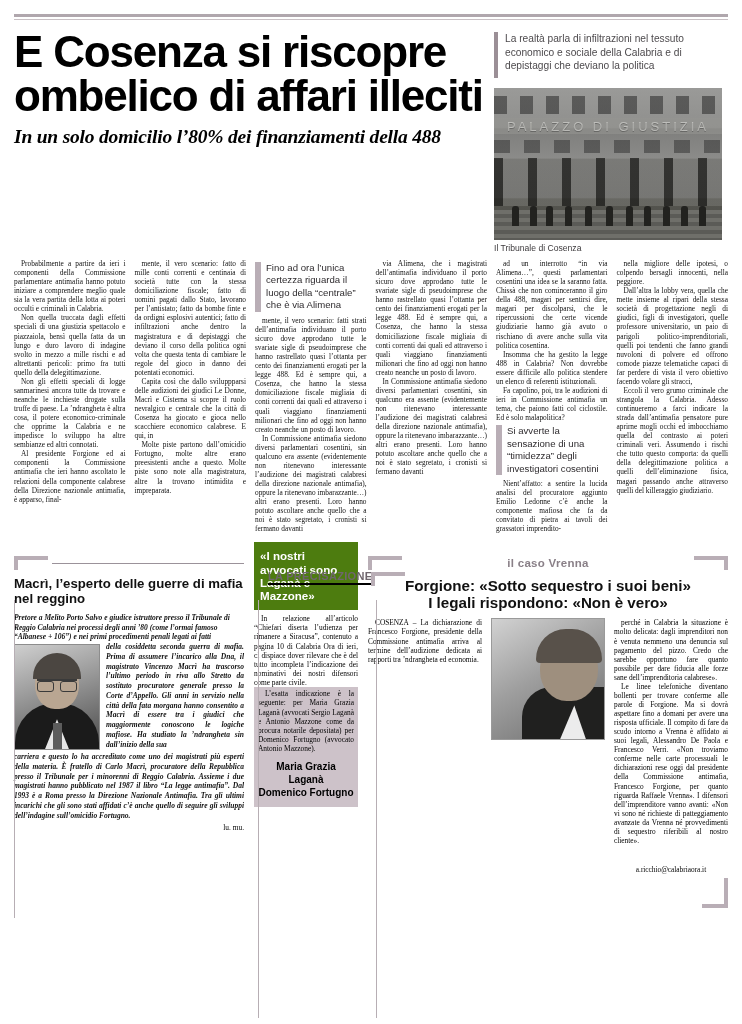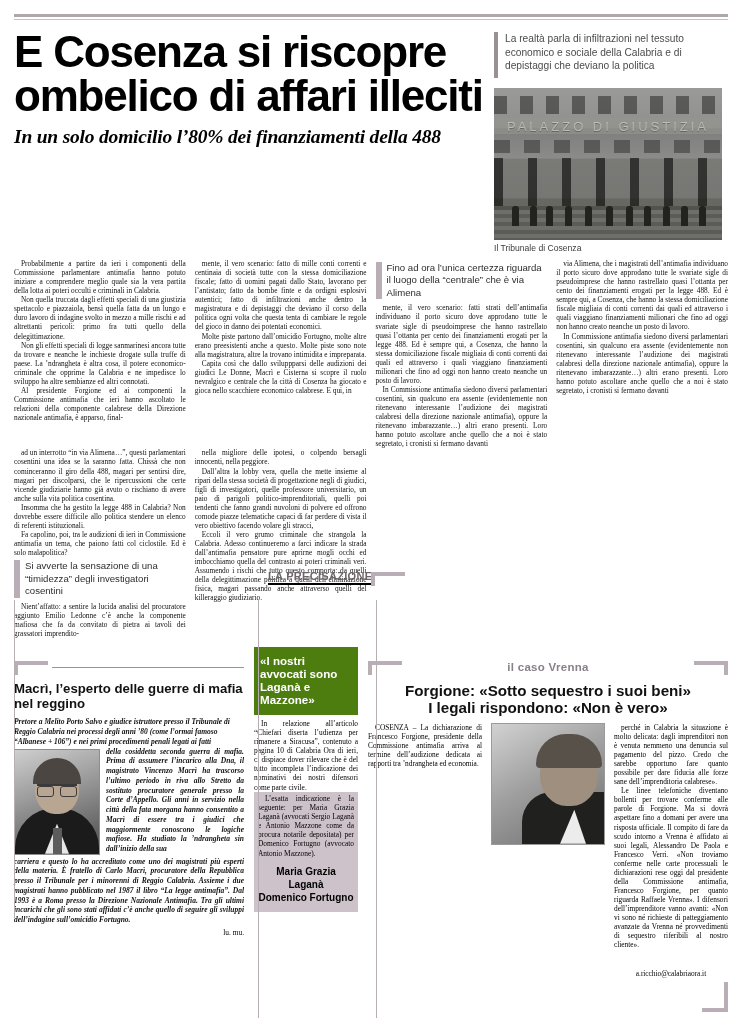--- a/index.html
+++ b/index.html
@@ -91,21 +91,21 @@
   
   .byline {
     font-family:"Liberation Sans", sans-serif;
     font-size:8.4px; letter-spacing:.4px;
     font-variant:small-caps; text-transform:uppercase;
     color:#2c2a2c; margin-top:2px;
   }
 
   .body-grid {
     display:grid;
-    grid-template-columns: repeat(4, 1fr);
+    grid-template-columns: repeat(6, 1fr);
     column-gap:9px;
     margin-top:6px;
   }
   .col { position:relative; }
   .col p {
     margin:0;
     font-size:7.35px;
     line-height:1.235;
     text-align:justify;
     text-indent:7px;
@@ -256,22 +256,22 @@
 
     <div class="col">
       <p class="first">Probabilmente a partire da ieri i componenti della Commissione parlamentare antimafia hanno potuto iniziare a comprendere meglio quale sia la vera partita della lotta ai poteri occulti e criminali in Calabria.</p>
       <p>Non quella truccata dagli effetti speciali di una giustizia spettacolo e piazzaiola, bensì quella fatta da un lungo e duro lavoro di indagine svolto in mezzo a mille rischi e ad altrettanti pericoli: primo fra tutti quello della delegittimazione.</p>
       <p>Non gli effetti speciali di logge sanmarinesi ancora tutte da trovare e neanche le inchieste drogate sulla truffe di paese. La ’ndrangheta è altra cosa, il potere economico-criminale che opprime la Calabria e ne impedisce lo sviluppo ha altre sembianze ed altri connotati.</p>
       <p>Al presidente Forgione ed ai componenti la Commissione antimafia che ieri hanno ascoltato le relazioni della componente calabrese della Direzione nazionale antimafia, è apparso, final-</p>
     </div>
 
     <div class="col">
       <p class="first">mente, il vero scenario: fatto di mille conti correnti e centinaia di società tutte con la stessa domiciliazione fiscale; fatto di uomini pagati dallo Stato, lavorano per l’antistato; fatto da bombe finte e da ordigni esplosivi autentici; fatto di infiltrazioni anche dentro la magistratura e di depistaggi che deviano il corso della politica ogni volta che questa tenta di cambiare le regole del gioco in danno dei potentati economici.</p>
+      <p>Capita così che dallo sviluppparsi delle audizioni dei giudici Le Donne, Macrì e Cisterna si scopre il ruolo nevralgico e centrale che la città di Cosenza ha giocato e gioca nello scacchiere economico calabrese. E qui, in</p>
       <p>Molte piste partono dall’omicidio Fortugno, molte altre erano preesistenti anche a questo. Molte piste sono note alla magistratura, altre la trovano intimidita e impreparata.</p>
-      <p>Capita così che dallo sviluppparsi delle audizioni dei giudici Le Donne, Macrì e Cisterna si scopre il ruolo nevralgico e centrale che la città di Cosenza ha giocato e gioca nello scacchiere economico calabrese. E qui, in</p>
     </div>
 
     <div class="col">
       <div class="pull">
         <div class="bar"></div>
         <div class="txt">Fino ad ora l’unica certezza riguarda il luogo della “centrale” che è via Alimena</div>
       </div>
       <p>mente, il vero scenario: fatti strati dell’antimafia individuano il porto sicuro dove approdano tutte le svariate sigle di pseudoimprese che hanno rastrellato quasi l’ottanta per cento dei finanziamenti erogati per la legge 488. Ed è sempre qui, a Cosenza, che hanno la stessa domiciliazione fiscale migliaia di conti correnti dai quali ed attraverso i quali viaggiano finanziamenti milionari che fino ad oggi non hanno creato neanche un posto di lavoro.</p>
       <p>In Commissione antimafia siedono diversi parlamentari cosentini, sin qualcuno era assente (evidentemente non ritenevano interessante l’audizione dei magistrati calabresi della direzione nazionale antimafia), oppure la ritenevano imbarazzante…) altri erano presenti. Loro hanno potuto ascoltare anche quello che a noi è stato segretato, i cronisti si fermano davanti</p>
     </div>

